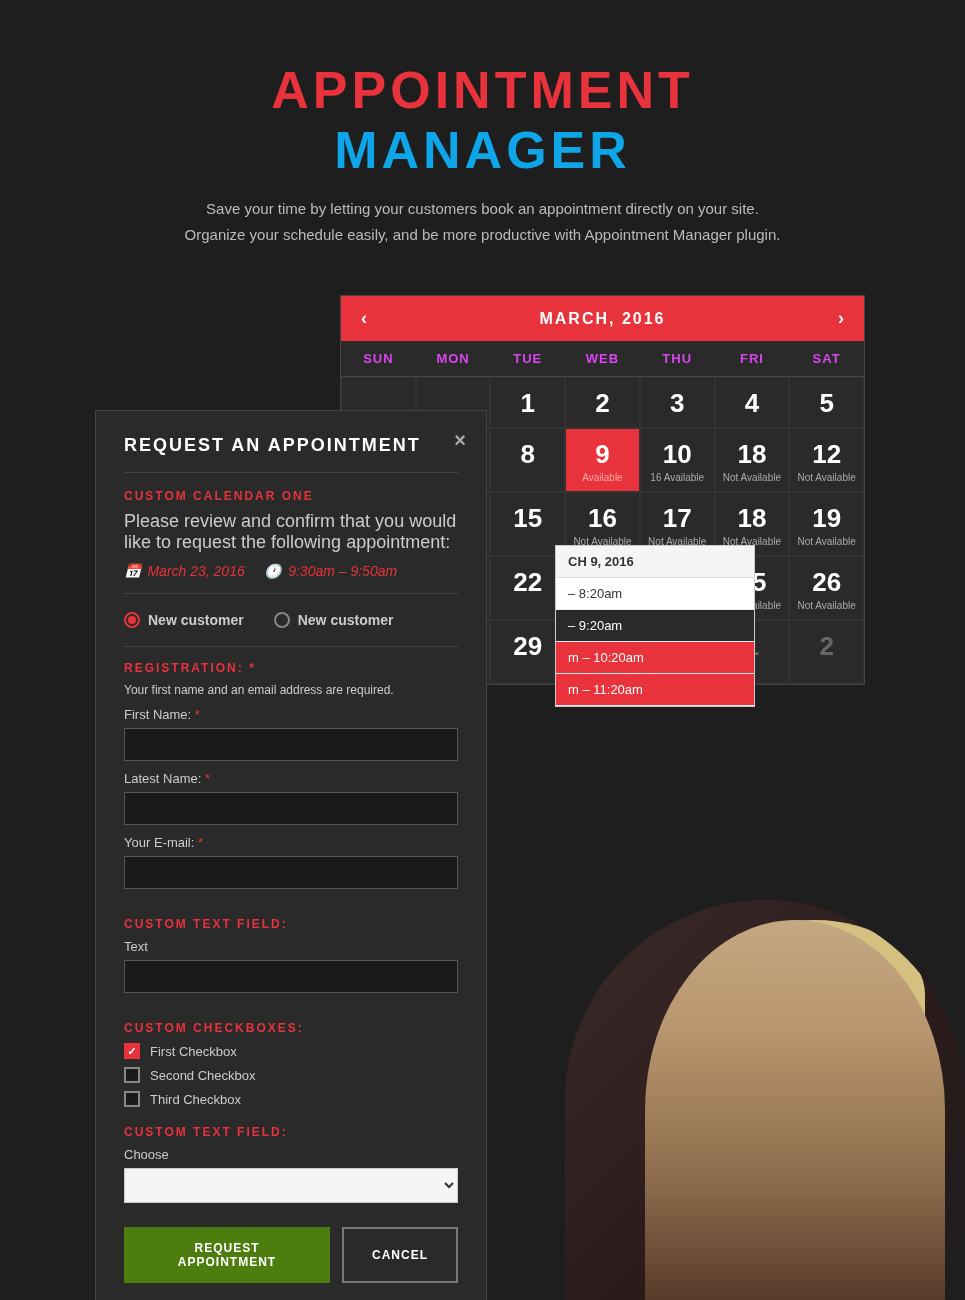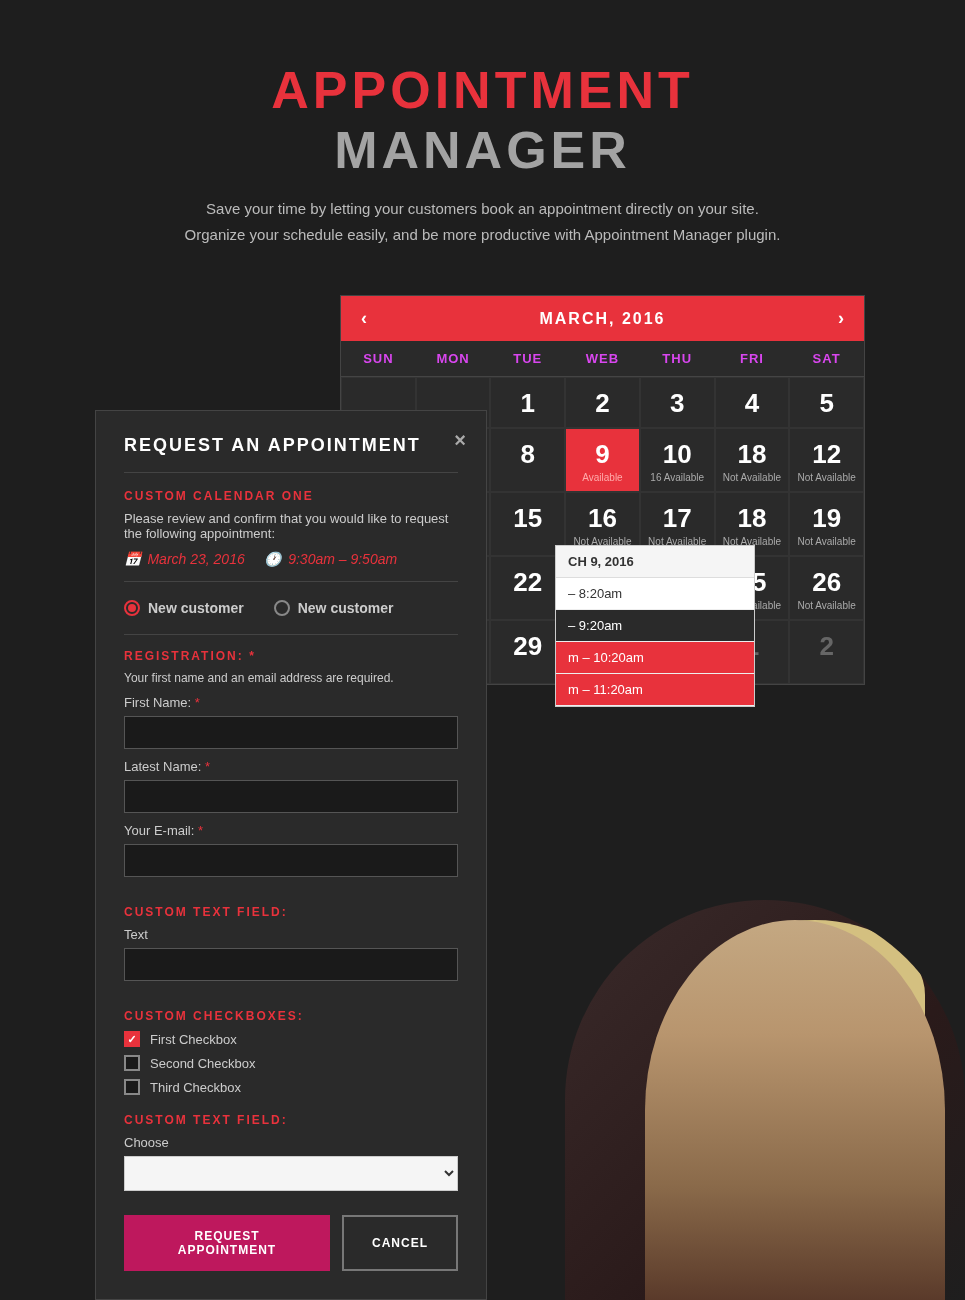--- a/index.html
+++ b/index.html
@@ -20,21 +20,21 @@
     .header-title-red {
       font-size: 52px;
       font-weight: 900;
       color: #e8323c;
       letter-spacing: 4px;
       text-transform: uppercase;
     }
     .header-title-white {
       font-size: 52px;
       font-weight: 900;
-      color: #a3a3a3;
+      color: #0ea5e9;
       letter-spacing: 4px;
       text-transform: uppercase;
     }
     .header-subtitle {
       color: #bbbbbb;
       font-size: 15px;
       line-height: 1.7;
       margin-top: 16px;
     }
 
@@ -180,21 +180,21 @@
       color: #e8323c;
       font-size: 12px;
       font-weight: 900;
       letter-spacing: 2px;
       text-transform: uppercase;
       margin-bottom: 8px;
     }
 
     .section-desc {
       color: #cccccc;
-      font-size: 13px;
+      font-size: 18px;
       margin-bottom: 10px;
     }
 
     .appointment-info {
       display: flex;
       align-items: center;
       gap: 20px;
       margin-bottom: 14px;
       padding-bottom: 14px;
       border-bottom: 1px solid #444;
@@ -320,21 +320,21 @@
       font-size: 13px;
     }
 
     .modal-footer {
       display: flex;
       gap: 12px;
       margin-top: 20px;
       padding-top: 4px;
     }
     .btn-request {
-      background: #be185d;
+      background: #4d7c0f;
       color: white;
       border: none;
       padding: 14px 24px;
       font-size: 12px;
       font-weight: 900;
       letter-spacing: 1px;
       text-transform: uppercase;
       cursor: pointer;
     }
     .btn-cancel {

